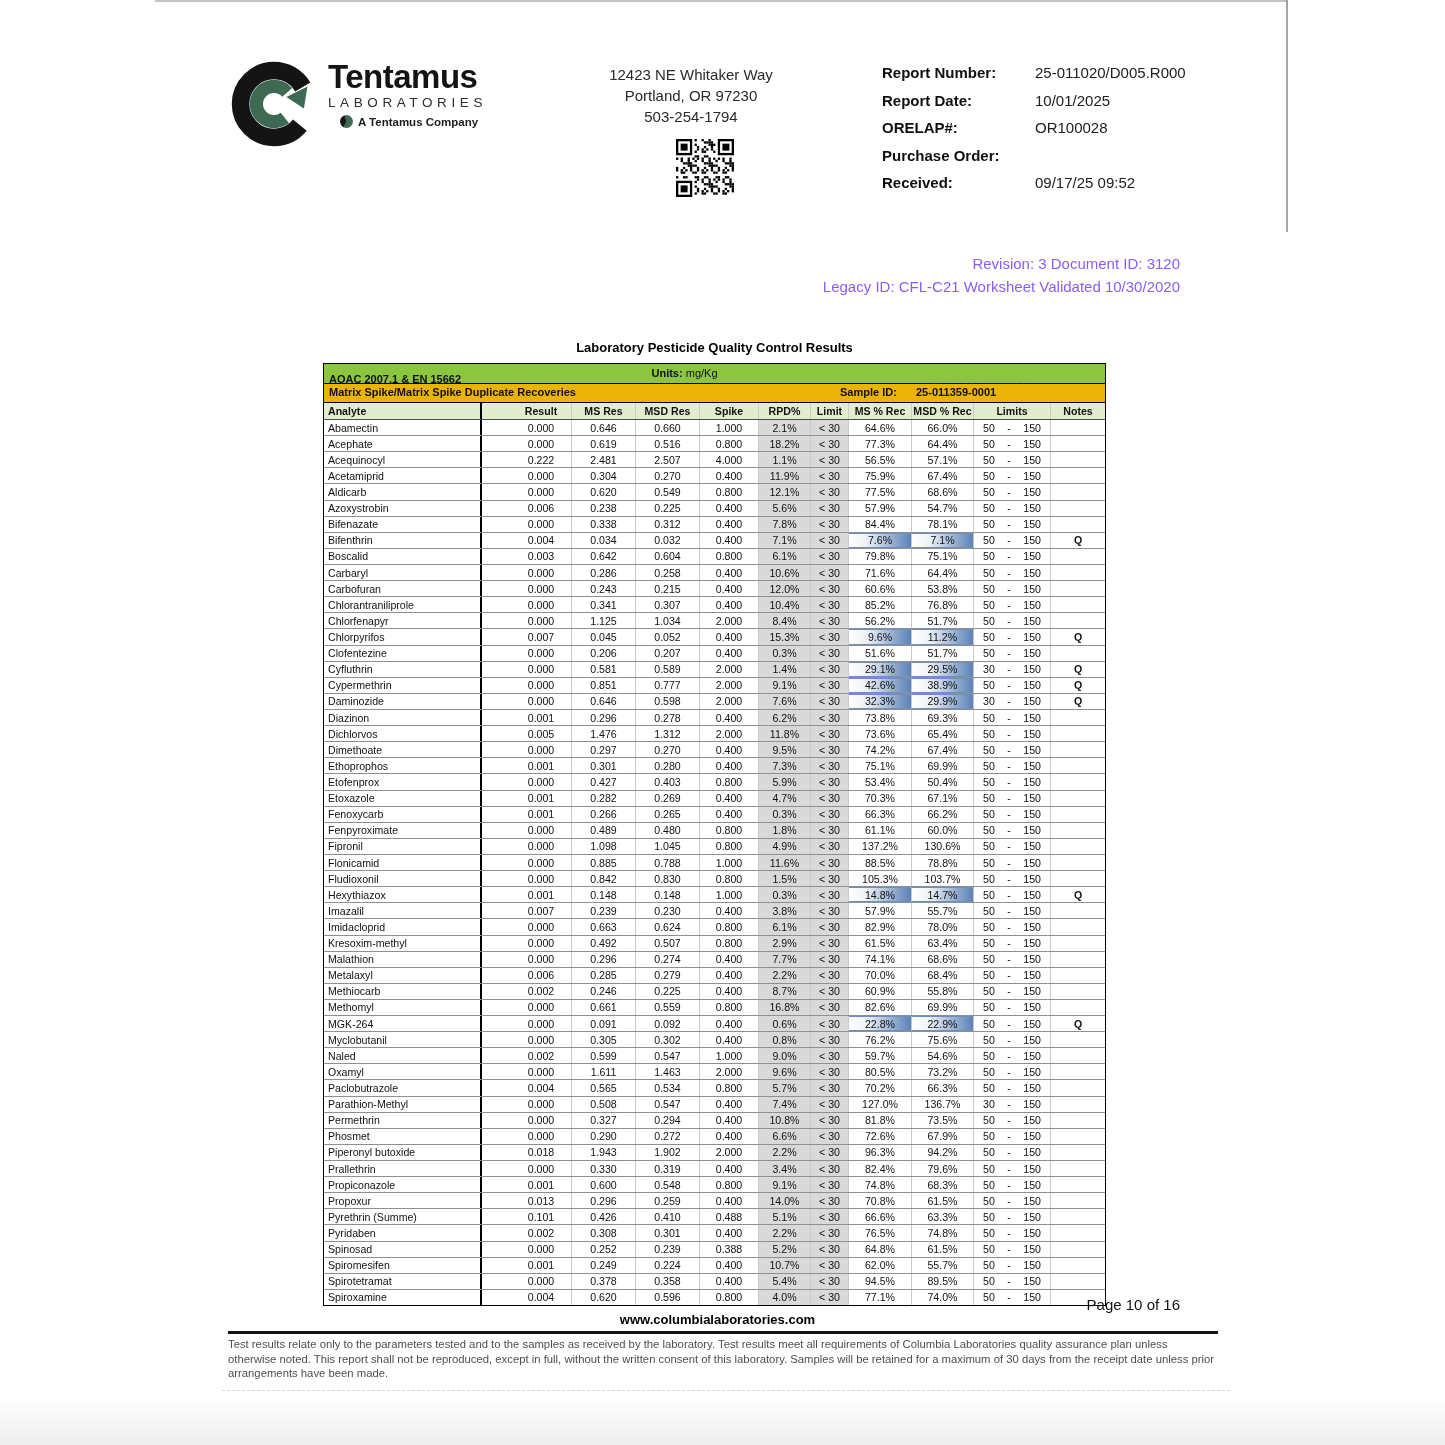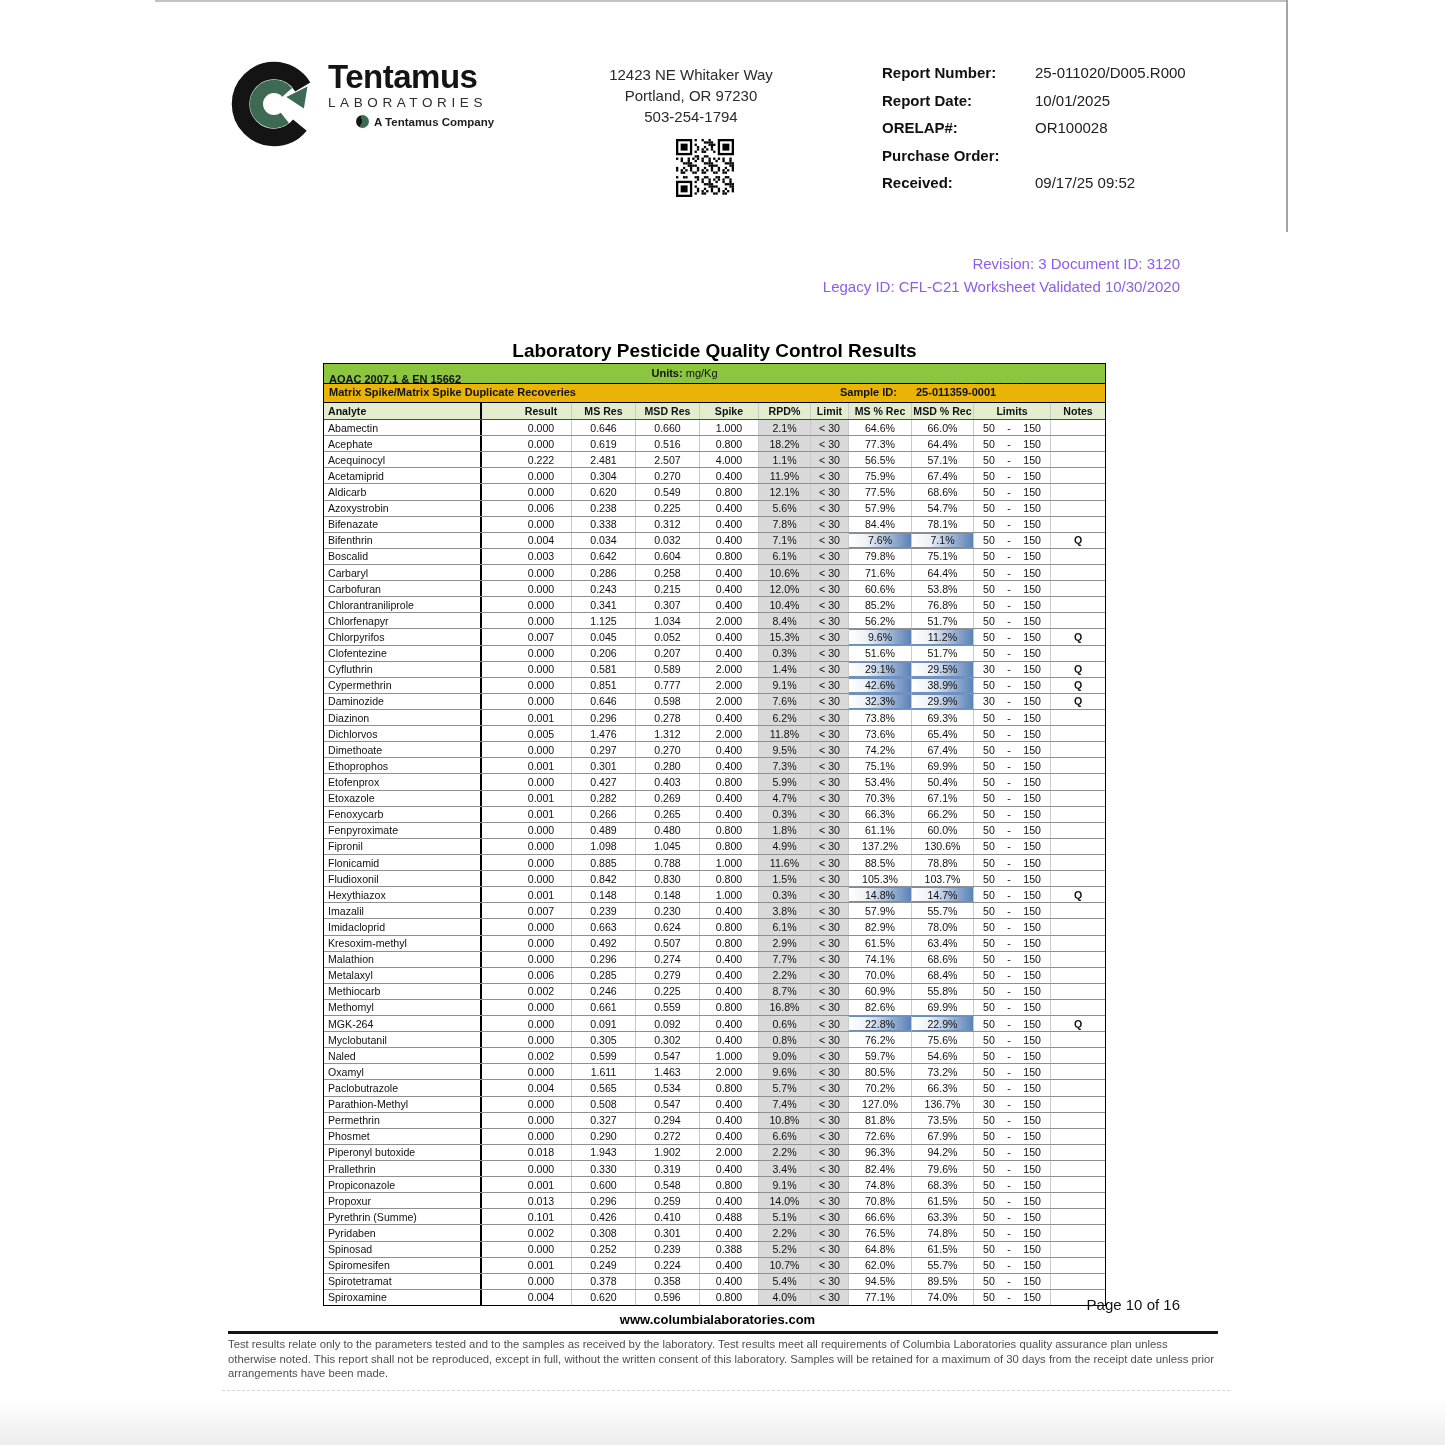--- a/index.html
+++ b/index.html
@@ -11,39 +11,39 @@
   .artifact-right{position:absolute;left:1286px;top:0;width:2px;height:232px;background:#8f8f8f;opacity:.8;}
   .artifact-bottomline{position:absolute;left:222px;top:1390px;width:1008px;border-top:1px dashed rgba(90,90,90,.25);}
   .artifact-shade{position:absolute;left:0;bottom:0;width:100%;height:48px;
         background:linear-gradient(to bottom,rgba(0,0,0,0),rgba(0,0,0,.07));}
 
   
   .logo{position:absolute;left:230px;top:60px;display:flex;align-items:flex-start;gap:10px;}
   .logo-text{display:flex;flex-direction:column;}
   .brand{font-size:33px;font-weight:700;color:#141414;letter-spacing:-.5px;line-height:34px;}
   .labs{font-size:13.5px;letter-spacing:4.6px;color:#2e2e2e;margin-top:1px;}
-  .tagline{display:flex;align-items:center;gap:5px;margin-top:5px;margin-left:28px;}
+  .tagline{display:flex;align-items:center;gap:5px;margin-top:5px;margin-left:12px;}
   .tagline-icon{width:13px;height:13px;border-radius:50%;
         background:conic-gradient(from 210deg,#161616 0 130deg,#3e6a54 0 360deg);}
   .tagline-text{font-size:11.5px;font-weight:700;color:#1d1d1d;}
 
   .address{position:absolute;left:560px;top:64px;width:262px;text-align:center;
         font-size:15px;line-height:21px;color:#2a2a2a;}
 
   .qr{position:absolute;left:676px;top:139px;width:58px;height:58px;}
 
   .report-info{position:absolute;left:882px;top:64px;font-size:15px;}
   .ri-row{display:flex;margin-bottom:8.5px;min-height:19px;}
   .ri-label{width:153px;font-weight:700;color:#101010;}
   .ri-value{color:#202020;}
 
   .revision{position:absolute;right:265px;top:252px;text-align:right;font-size:15px;line-height:23px;color:#8b5cf6;}
 
   .tbl-title{position:absolute;left:323px;top:340px;width:783px;text-align:center;
-        font-weight:700;font-size:19px;color:#000;}
+        font-weight:700;font-size:13px;color:#000;}
 
   
   .tbl{position:absolute;left:323px;top:363px;width:783px;border:1.5px solid #000;box-sizing:border-box;
         font-size:10.6px;}
   .bar-green{position:relative;height:19px;background:var(--green,#8cc63f);border-bottom:1px solid #000;
         font-weight:700;font-size:11px;}
   .bar-green .method{position:absolute;left:5px;top:9px;text-decoration:underline;}
   .bar-green .units{position:absolute;left:0;right:60px;top:2.5px;text-align:center;}
   .bar-green .units b{font-weight:700;}
   .bar-green .units span{font-weight:400;}

